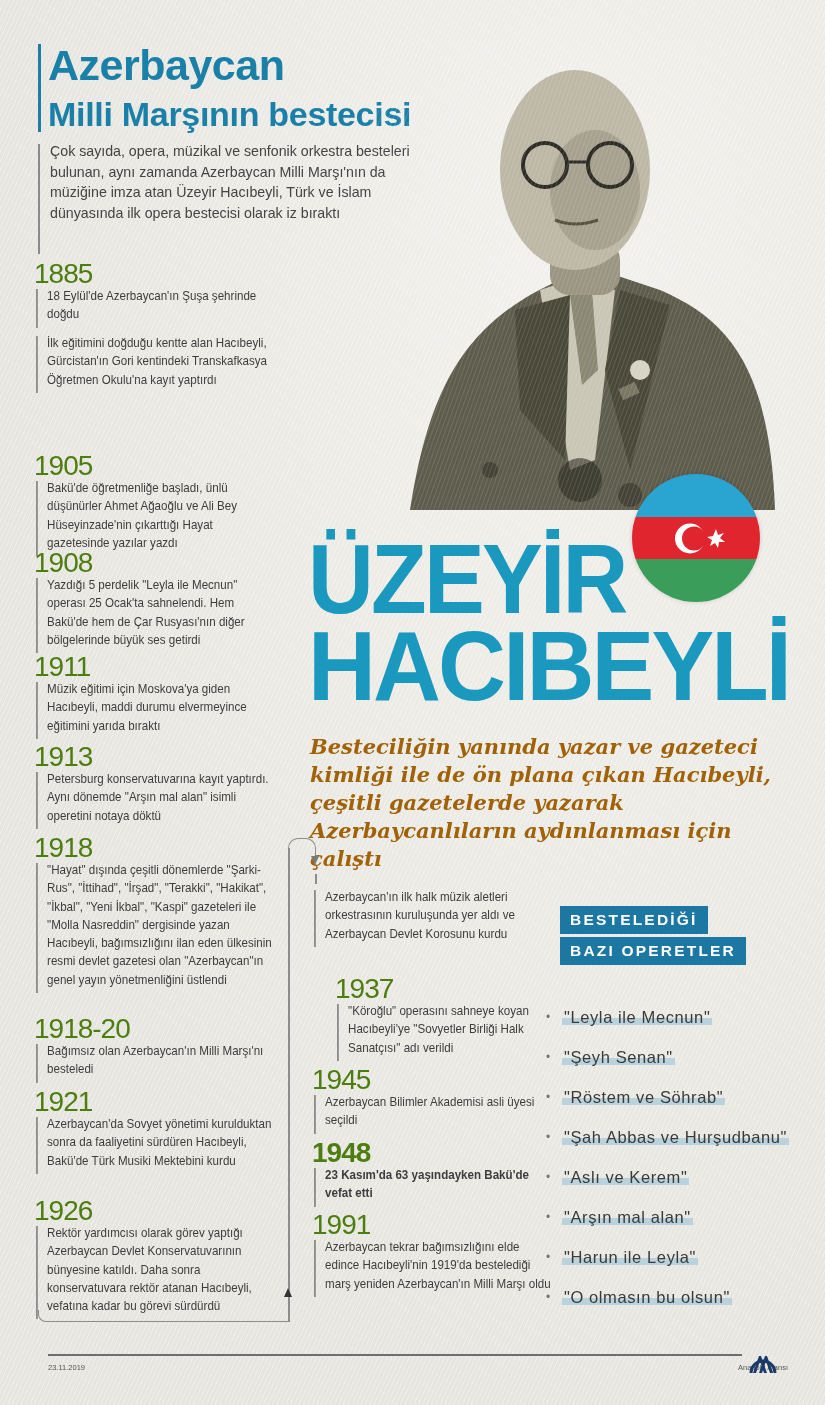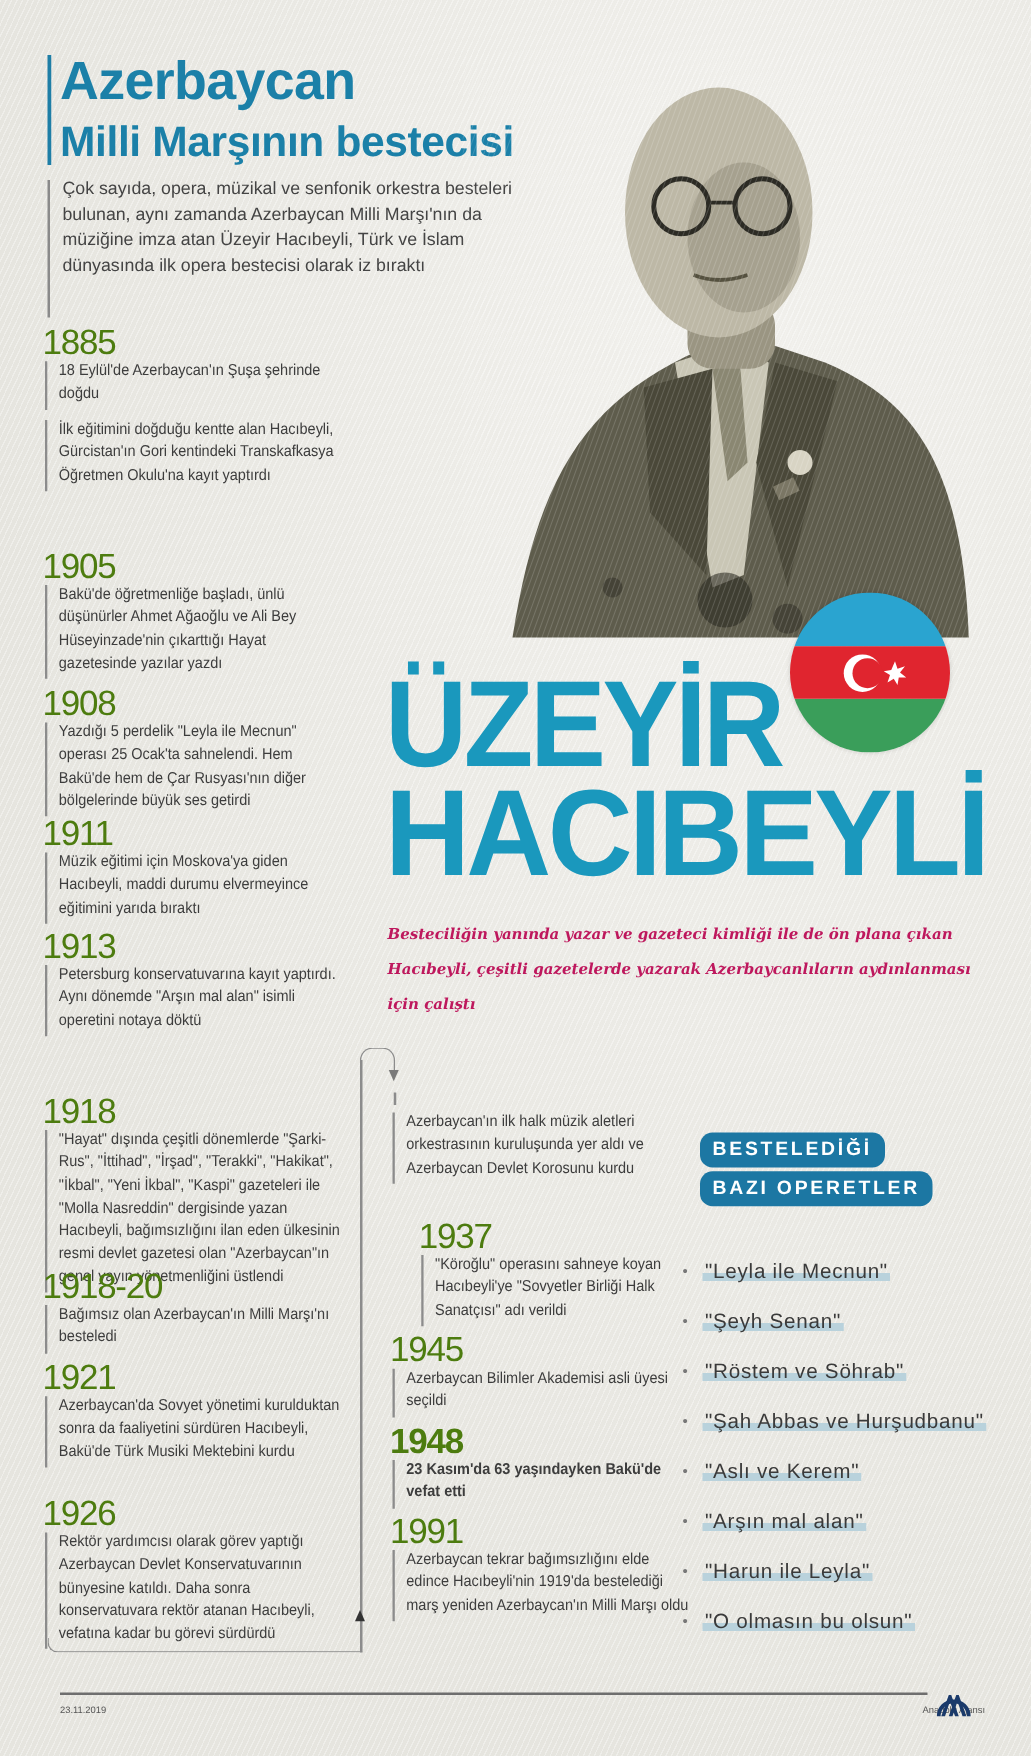--- a/index.html
+++ b/index.html
@@ -43,24 +43,24 @@
   .portrait svg { width: 100%; height: 100%; }
 
   
   .flag { left: 632px; top: 474px; width: 128px; height: 128px; border-radius: 50%; overflow: hidden; box-shadow: 0 0 4px rgba(0,0,0,0.15); }
   .flag .b { height: 33.33%; }
 
   
   .name-1 { left: 308px; top: 530px; font-size: 98px; font-weight: 900; color: #1a98bd; letter-spacing: -3px; line-height: 98px; font-family: "Liberation Sans", sans-serif; transform: scaleX(0.93); transform-origin: left top; }
   .name-2 { left: 308px; top: 617px; font-size: 98px; font-weight: 900; color: #1a98bd; letter-spacing: -3px; line-height: 98px; transform: scaleX(0.96); transform-origin: left top; }
 
-  .subtext { left: 310px; top: 733px; width: 470px; font-family: "DejaVu Serif", serif; font-style: italic; font-weight: 700; font-size: 12px; line-height: 28px; color: #be185d; }
-
-  
-  .op-tag { left: 560px; background: #1c77a3; color: #fff; font-weight: 700; letter-spacing: 2.2px; font-size: 15.5px; padding: 3px 10px; line-height: 22px; border-radius: 10px; }
+  .subtext { left: 310px; top: 733px; width: 470px; font-family: "DejaVu Serif", serif; font-style: italic; font-weight: 700; font-size: 21px; line-height: 28px; color: #a16207; }
+
+  
+  .op-tag { left: 560px; background: #1c77a3; color: #fff; font-weight: 700; letter-spacing: 2.2px; font-size: 15.5px; padding: 3px 10px; line-height: 22px; }
   .op-tag-1 { top: 906px; }
   .op-tag-2 { top: 937px; }
   .op-list { left: 546px; top: 1005px; list-style: none; }
   .op-list li { position: relative; height: 40px; padding-left: 16px; font-size: 16.5px; color: #3a3a3a; letter-spacing: 0.6px; line-height: 24px; }
   .op-list li::before { content: "•"; position: absolute; left: 0; top: 0; color: #777; font-size: 12px; }
   .op-list li span { position: relative; z-index: 1; padding: 0 2px; background: linear-gradient(to bottom, transparent 58%, #b9d2dc 58%, #b9d2dc 92%, transparent 92%); }
 
   
   .footer-line { left: 48px; top: 1354px; width: 694px; height: 2px; background: #6e6e6e; }
   .footer-date { left: 48px; top: 1363px; font-size: 7.5px; color: #555; }
@@ -128,37 +128,37 @@
 <div class="abs name-2">HACIBEYLİ</div>
 <p class="abs subtext">Besteciliğin yanında yazar ve gazeteci kimliği ile de ön plana çıkan Hacıbeyli, çeşitli gazetelerde yazarak Azerbaycanlıların aydınlanması için çalıştı</p>
 
 <div class="tl-item left-col" style="top:262px;">
   <div class="tl-year">1885</div>
   <div class="tl-body">18 Eylül'de Azerbaycan'ın Şuşa şehrinde doğdu</div>
 </div>
 <div class="tl-item left-col" style="top:333px;">
   <div class="tl-body">İlk eğitimini doğduğu kentte alan Hacıbeyli, Gürcistan'ın Gori kentindeki Transkafkasya Öğretmen Okulu'na kayıt yaptırdı</div>
 </div>
-<div class="tl-item left-col" style="top:441px;">
+<div class="tl-item left-col" style="top:454px;">
   <div class="tl-year">1905</div>
   <div class="tl-body">Bakü'de öğretmenliğe başladı, ünlü düşünürler Ahmet Ağaoğlu ve Ali Bey Hüseyinzade'nin çıkarttığı Hayat gazetesinde yazılar yazdı</div>
 </div>
 <div class="tl-item left-col" style="top:551px;">
   <div class="tl-year">1908</div>
   <div class="tl-body">Yazdığı 5 perdelik "Leyla ile Mecnun" operası 25 Ocak'ta sahnelendi. Hem Bakü'de hem de Çar Rusyası'nın diğer bölgelerinde büyük ses getirdi</div>
 </div>
 <div class="tl-item left-col" style="top:655px;">
   <div class="tl-year">1911</div>
   <div class="tl-body">Müzik eğitimi için Moskova'ya giden Hacıbeyli, maddi durumu elvermeyince eğitimini yarıda bıraktı</div>
 </div>
 <div class="tl-item left-col" style="top:745px;">
   <div class="tl-year">1913</div>
   <div class="tl-body">Petersburg konservatuvarına kayıt yaptırdı. Aynı dönemde "Arşın mal alan" isimli operetini notaya döktü</div>
 </div>
-<div class="tl-item left-col" style="top:836px;margin-top:41px;">
+<div class="tl-item left-col" style="top:836px;">
   <div class="tl-year">1918</div>
   <div class="tl-body">"Hayat" dışında çeşitli dönemlerde "Şarki-Rus", "İttihad", "İrşad", "Terakki", "Hakikat", "İkbal", "Yeni İkbal", "Kaspi" gazeteleri ile "Molla Nasreddin" dergisinde yazan Hacıbeyli, bağımsızlığını ilan eden ülkesinin resmi devlet gazetesi olan "Azerbaycan"ın genel yayın yönetmenliğini üstlendi</div>
 </div>
 <div class="tl-item left-col" style="top:1017px;">
   <div class="tl-year">1918-20</div>
   <div class="tl-body">Bağımsız olan Azerbaycan'ın Milli Marşı'nı besteledi</div>
 </div>
 <div class="tl-item left-col" style="top:1090px;">
   <div class="tl-year">1921</div>
   <div class="tl-body">Azerbaycan'da Sovyet yönetimi kurulduktan sonra da faaliyetini sürdüren Hacıbeyli, Bakü'de Türk Musiki Mektebini kurdu</div>

